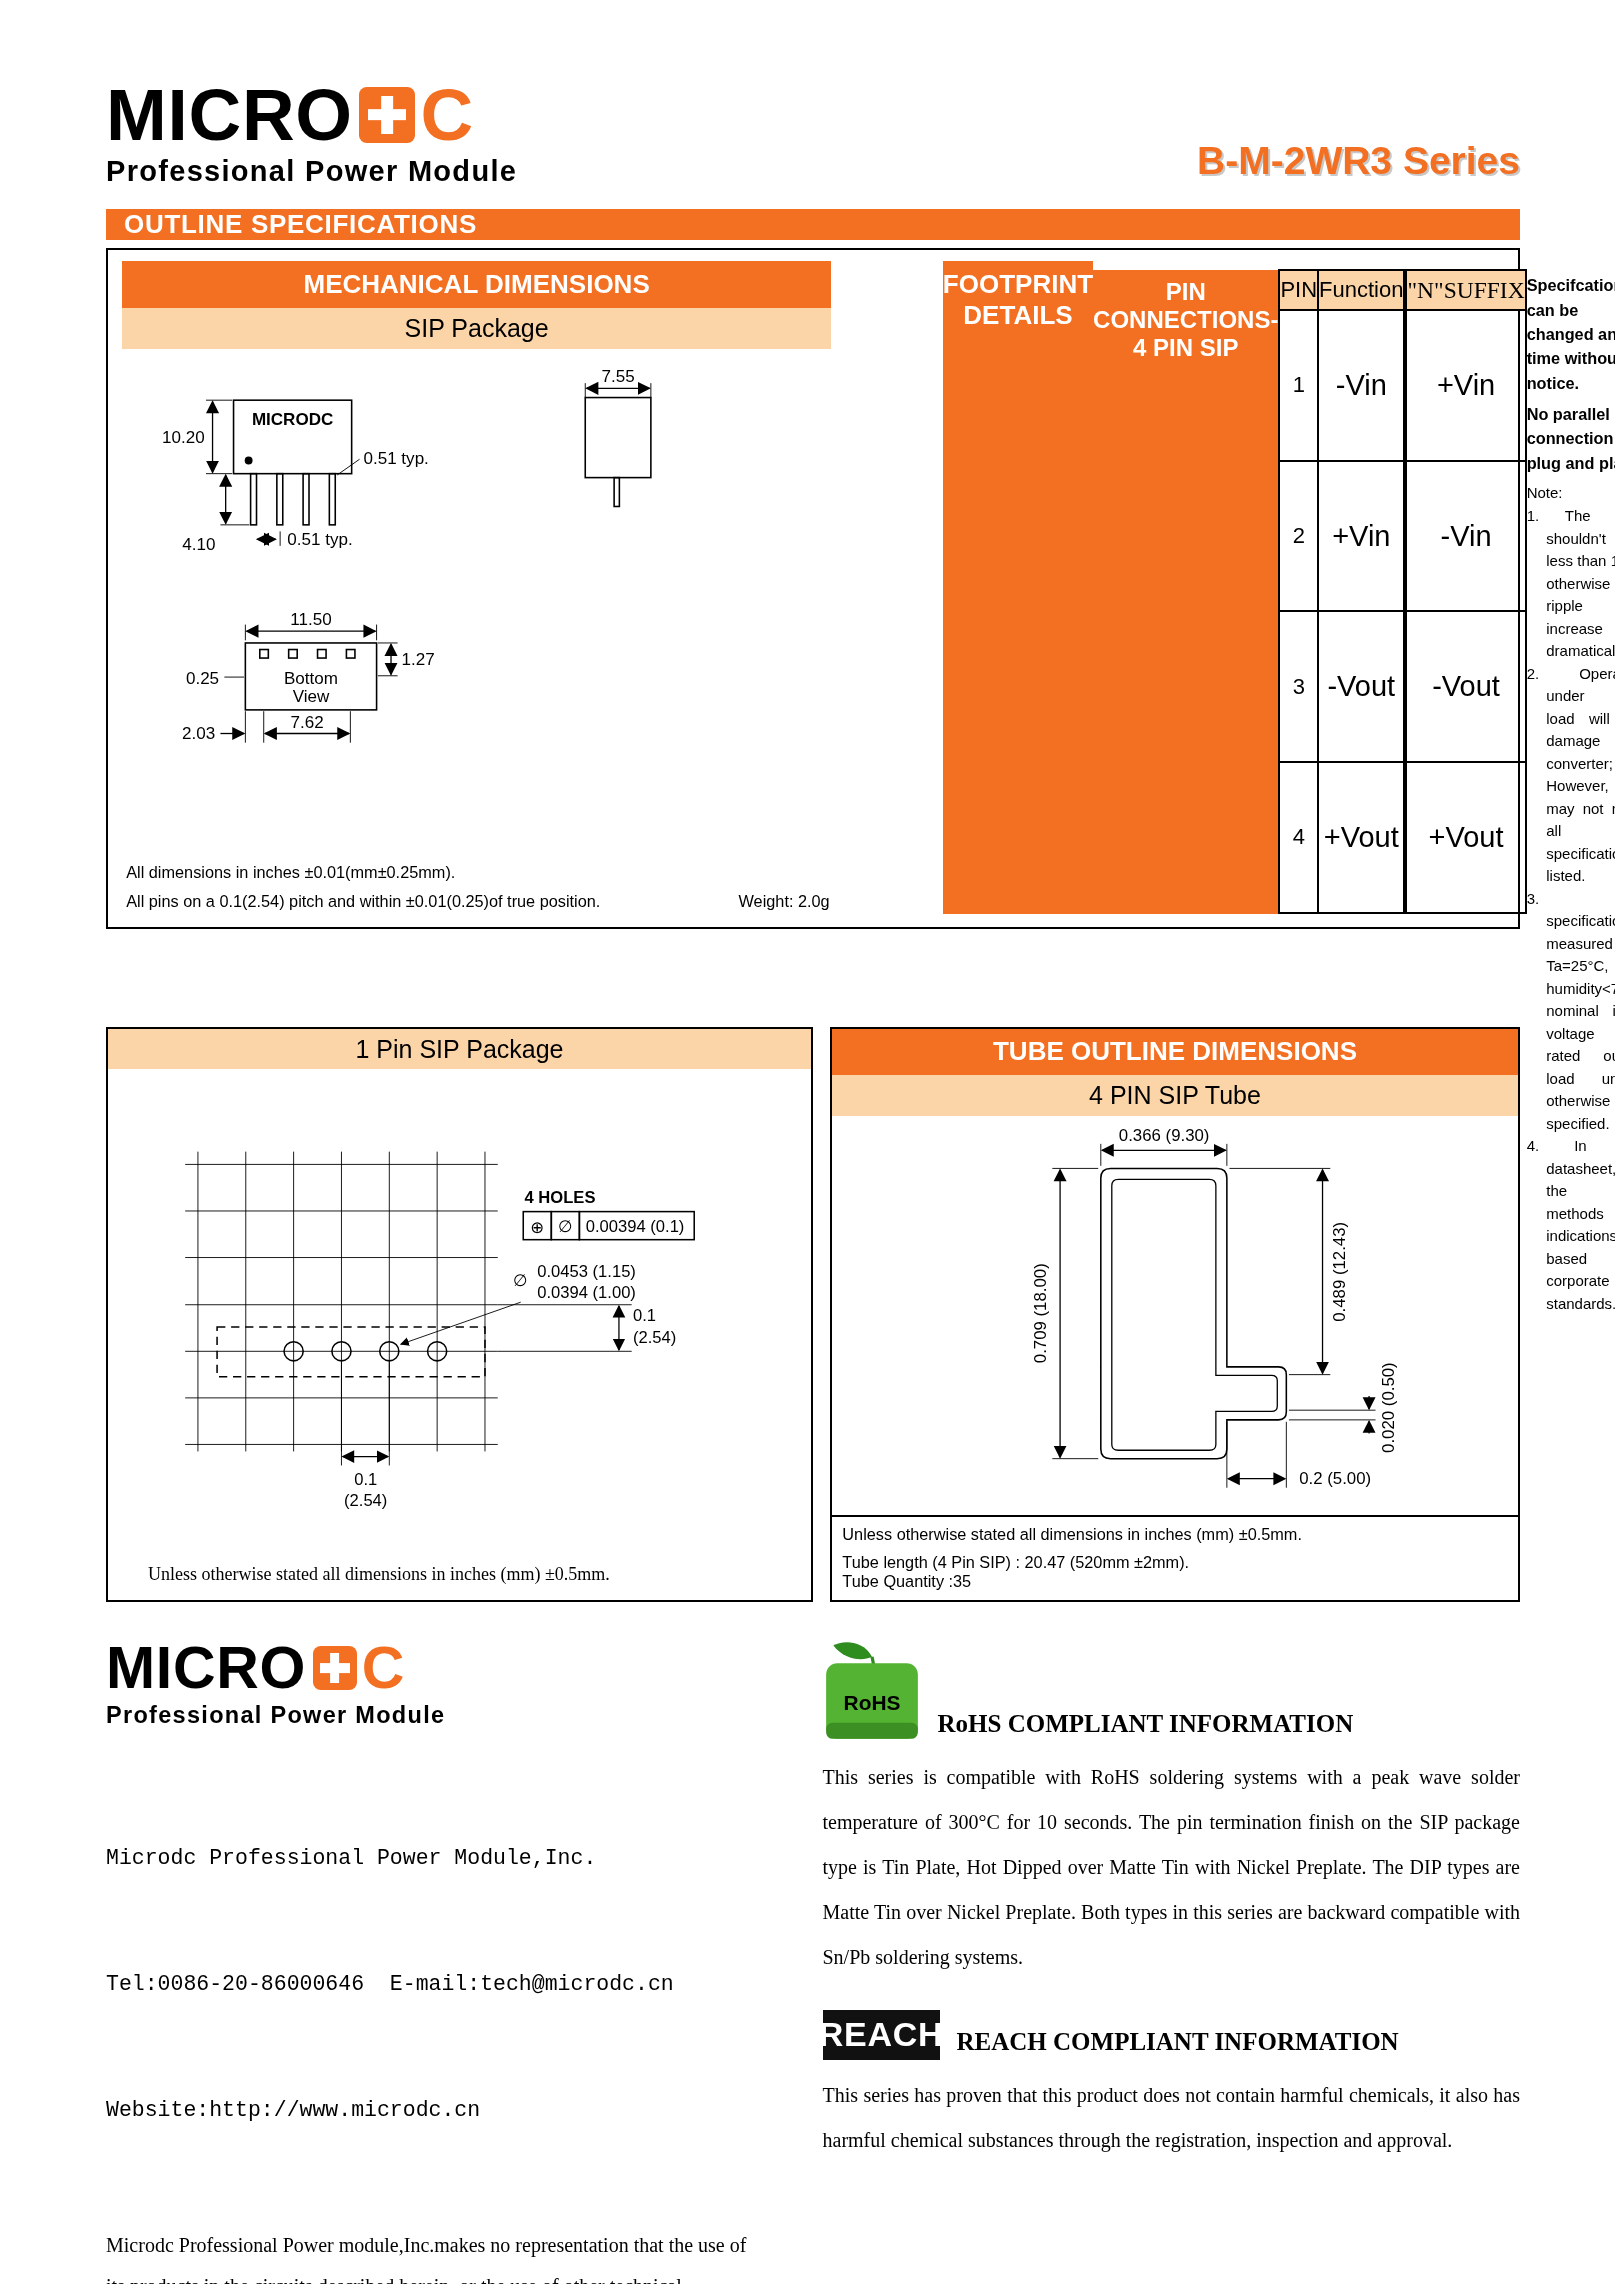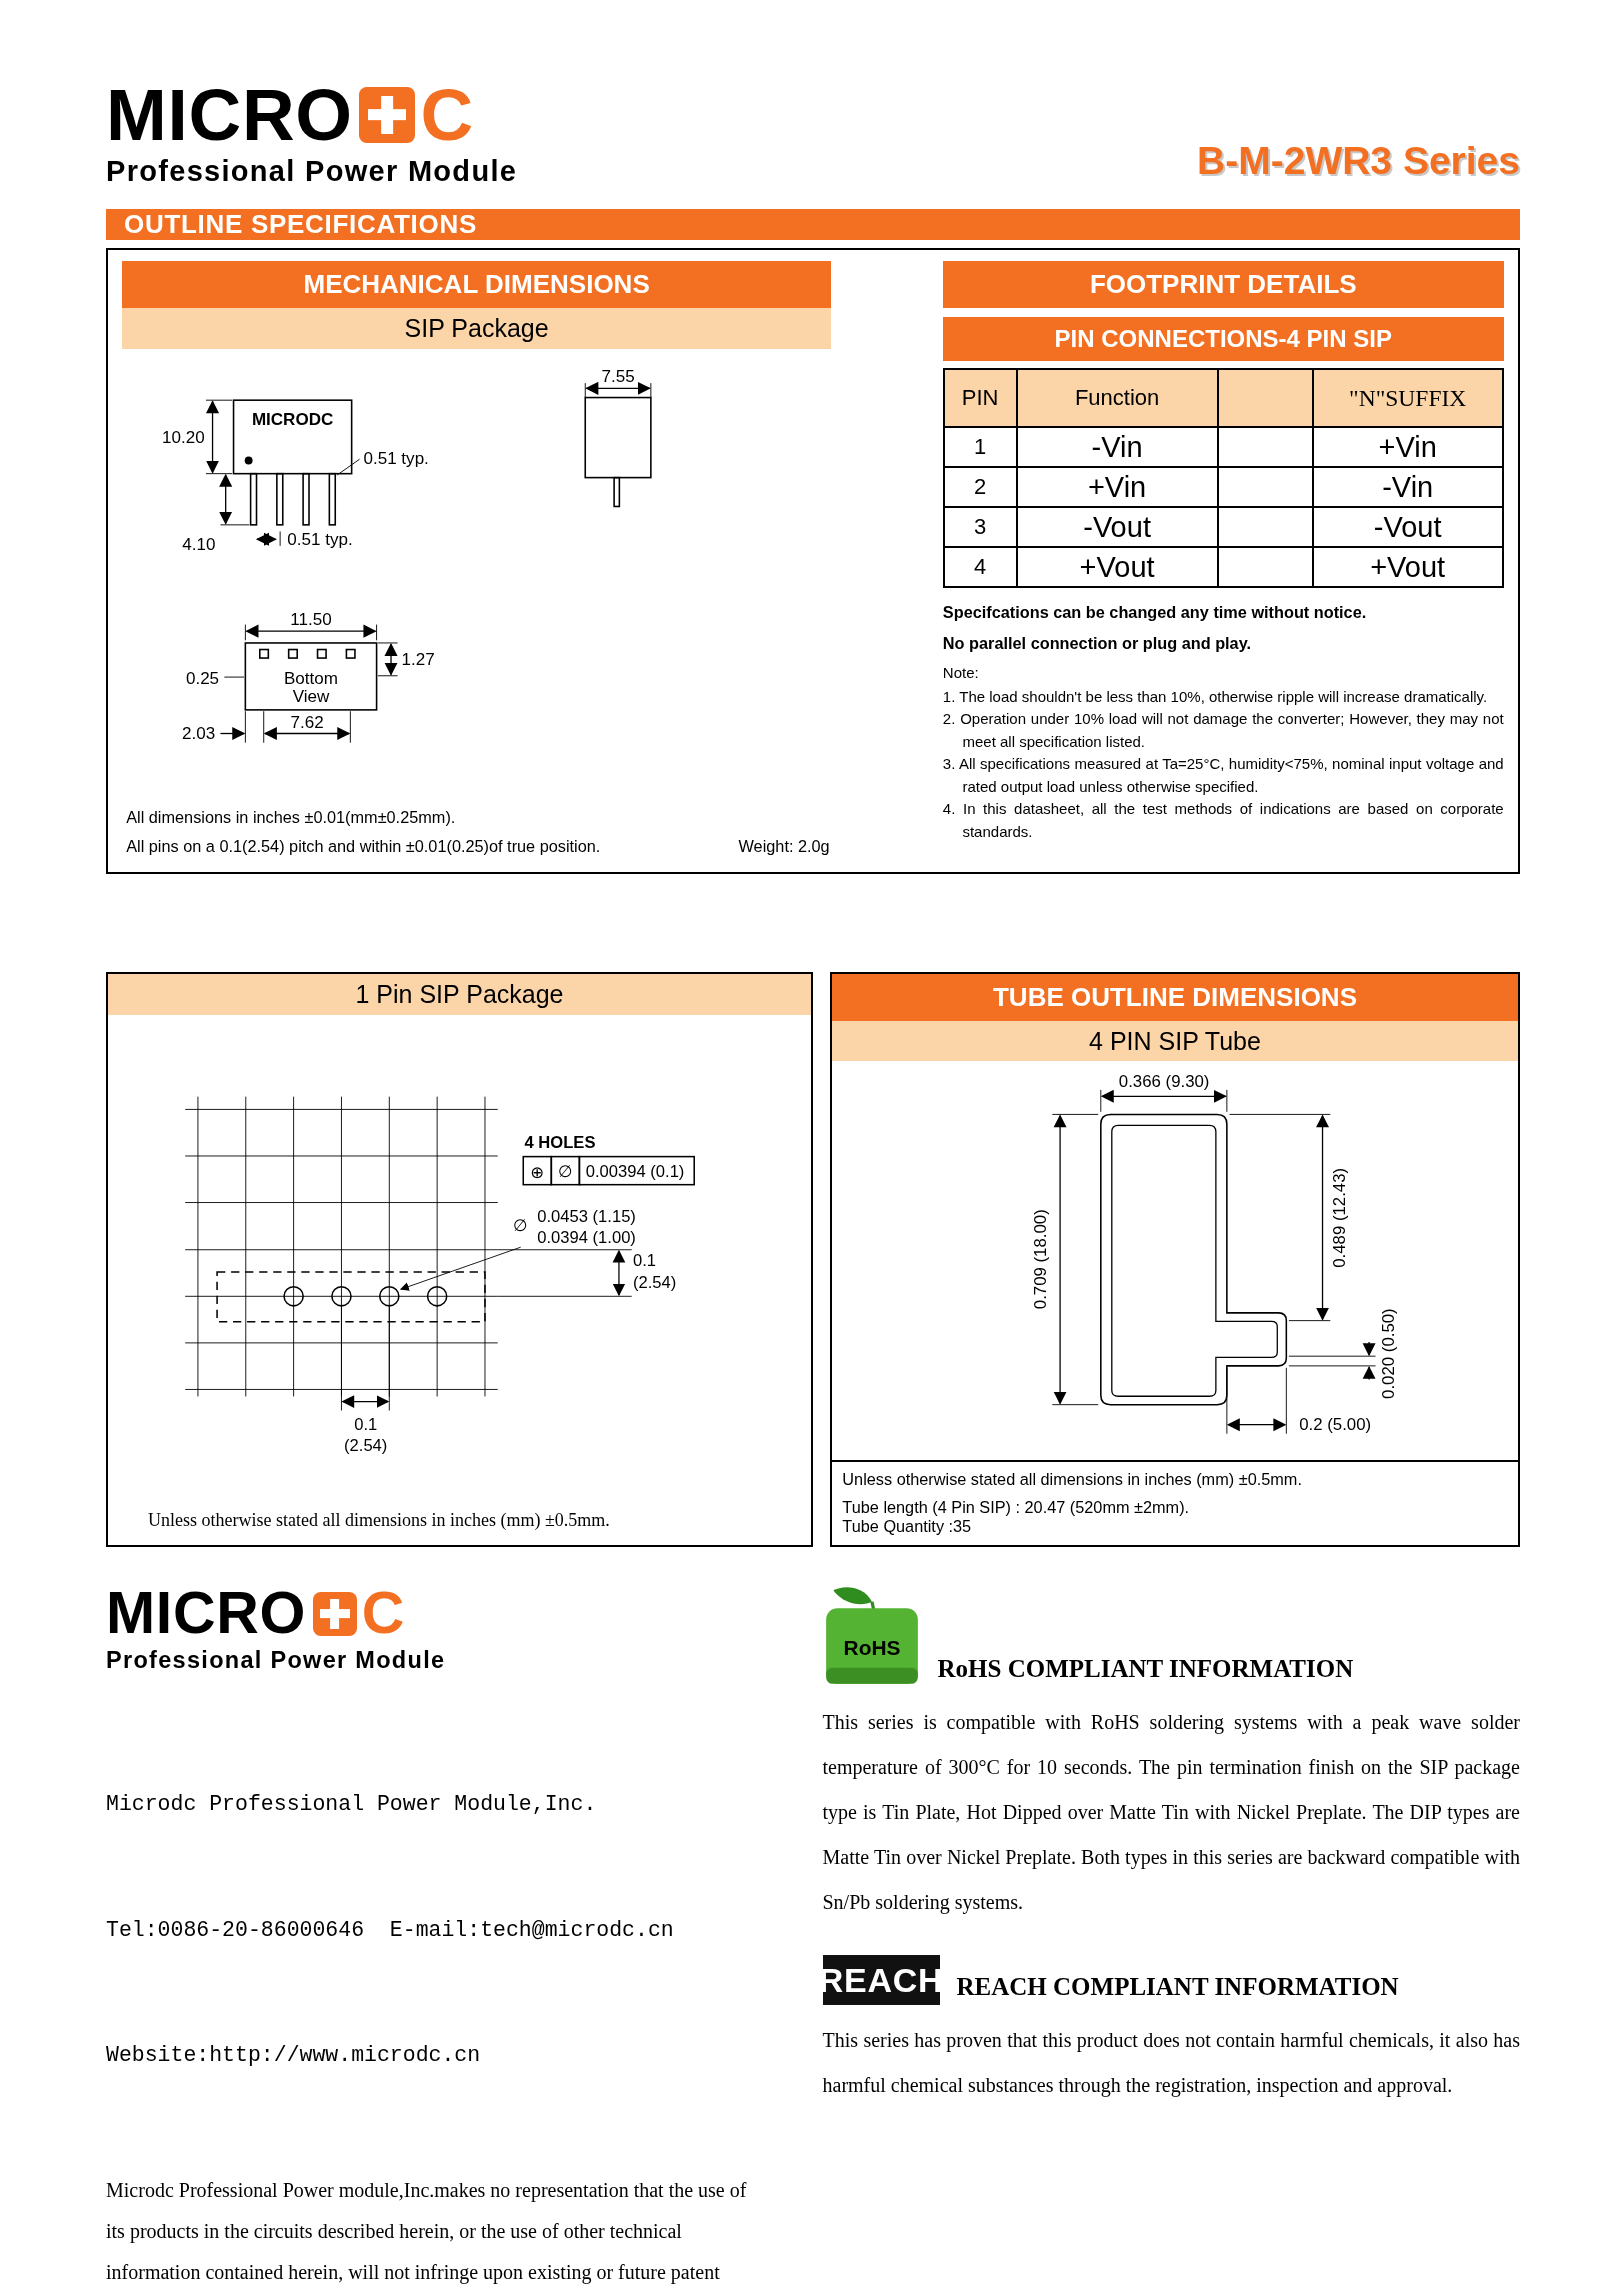--- a/index.html
+++ b/index.html
@@ -29,32 +29,32 @@
   .series-title { font-size:39px; font-weight:bold; color:#F36F21; text-shadow:2px 2px 0 #c8c8c8; padding-bottom:5.2px; }
 
   
   .banner { margin-top:21px; background:#F36F21; height:44px; display:flex; align-items:center;
             padding-left:18px; color:#fff; font-weight:bold; font-size:26px; letter-spacing:0.7px; }
 
   
   .top-box { margin-top:7.8px; border:2px solid #000; height:681px; padding:11.7px 14.3px 13px;
              display:flex; justify-content:space-between; }
   .mech-col { width:51.3%; display:flex; flex-direction:column; }
-  .fp-col   { width:40.6%; display:flex; flex-direction:column;margin-left:34px; }
+  .fp-col   { width:40.6%; display:flex; flex-direction:row;margin-left:34px; }
   .orange-bar { background:#F36F21; color:#fff; font-weight:bold; font-size:26px; text-align:center; padding:7.8px 0; }
   .peach-bar  { background:#FBD4A7; font-size:25px; text-align:center; padding:5.9px 0; }
   .mech-drawing { flex:1; }
   .mech-drawing svg { width:100%; height:auto; display:block; }
   .mech-notes { font-size:16.3px; padding:0 1.3px 2.6px 3.9px; margin-top:auto; }
   .mech-note-row { display:flex; justify-content:space-between; margin-top:10.4px; }
 
   .fp-col .orange-bar.sub { margin-top:9px; font-size:24px; }
   .pin-table { width:100%; border-collapse:collapse; margin-top:7.8px; }
   .pin-table th,.pin-table td { border:2px solid #000; text-align:center; }
-  .pin-table th { background:#FBD4A7; font-size:22px; font-weight:normal; height:58px; }
+  .pin-table th { background:#FBD4A7; font-size:22px; font-weight:normal; height:40px; }
   .pin-table th.serif { font-family:"Liberation Serif", serif; font-size:23.5px; }
   .pin-table td { height:40px; font-size:29px; }
   .pin-table td.pin-num { font-size:22px; }
   .c1{width:13%}.c2{width:36%}.c3{width:17%}.c4{width:34%}
 
   .fp-notes { margin-top:11.7px; font-size:15px; line-height:1.5; }
   .fp-note-bold { font-weight:bold; font-size:16.3px; margin-bottom:6.5px; }
   .fp-note-label { margin:2.6px 0 1.3px; }
   .fp-note-item { padding-left:19.6px; text-indent:-19.6px; text-align:justify; }
 

